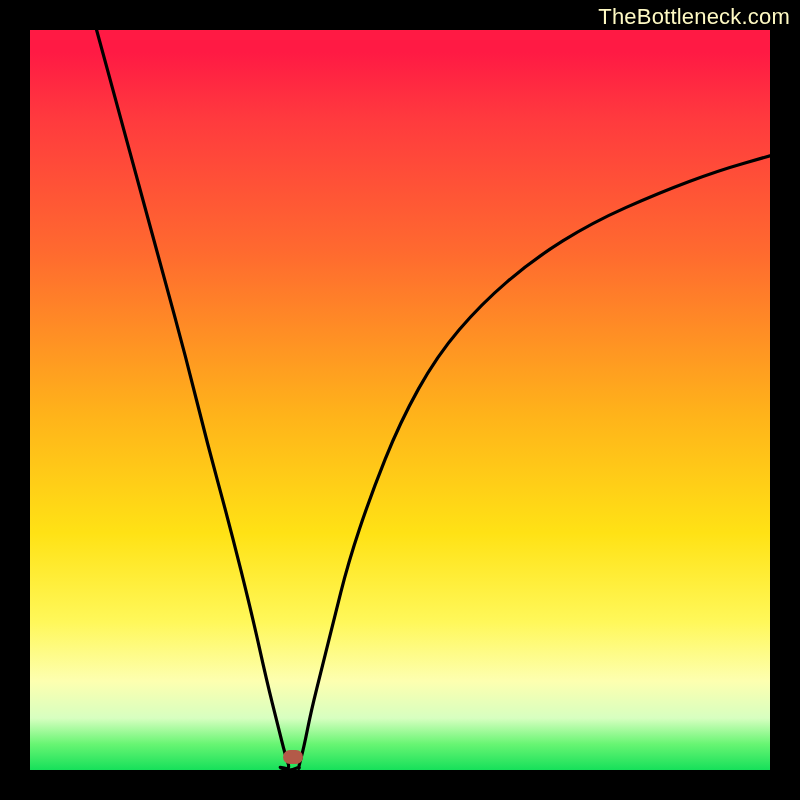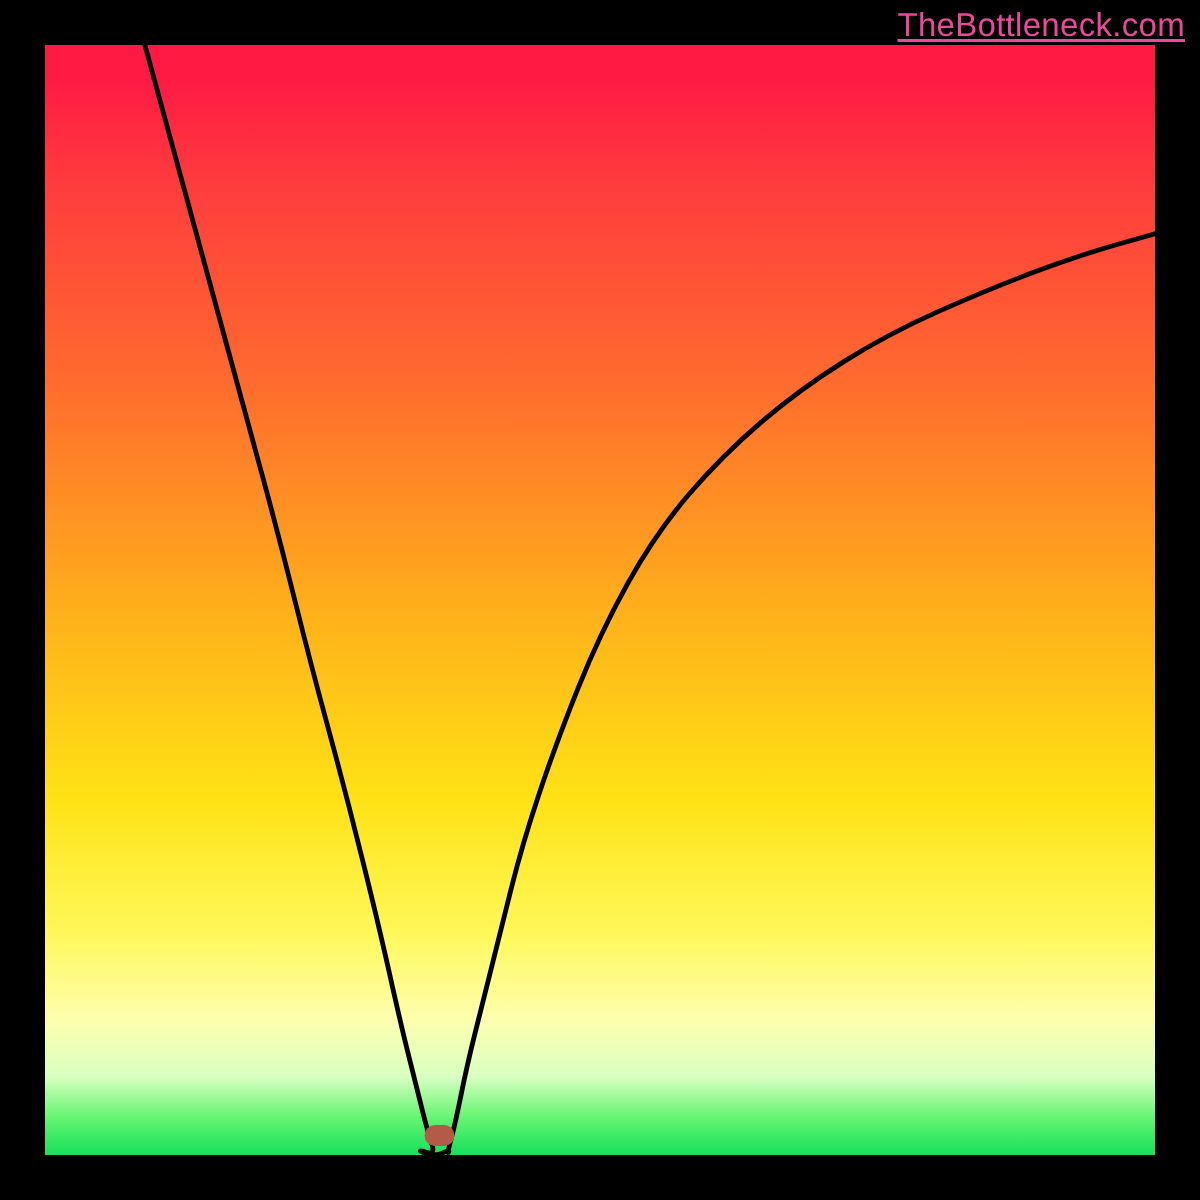--- a/index.html
+++ b/index.html
@@ -61,26 +61,25 @@
     width: 20px;
     height: 14px;
     border-radius: 7px;
     background: #b35a48;
     transform: translate(-50%, -50%);
   }
   .watermark {
     position: absolute;
     top: 4px;
     right: 10px;
-    color: #ec4899;
+    color: #fef9c3;
     font-size: 22px;
     font-weight: 500;
     letter-spacing: 0.2px;
     user-select: none;
-    text-decoration: underline;
   }
 </style>
 </head>
 <body>
 
 <div class="frame">
 
   <div class="plot-area">
     <div class="gradient"></div>
 

